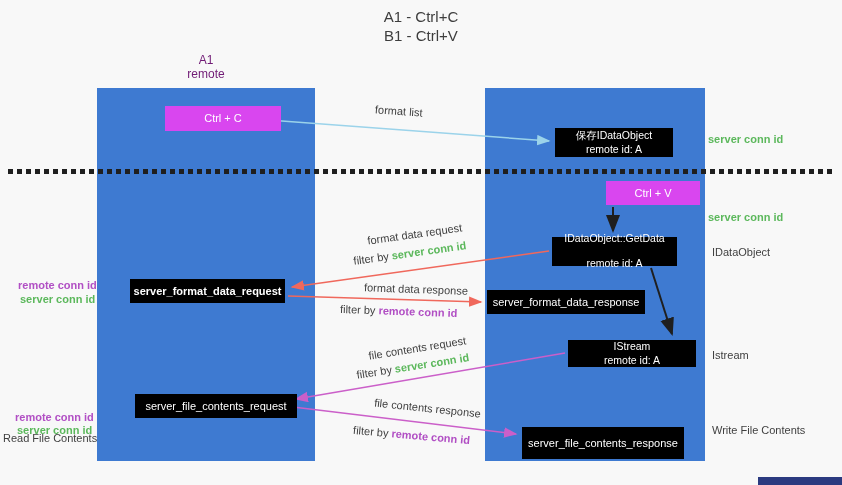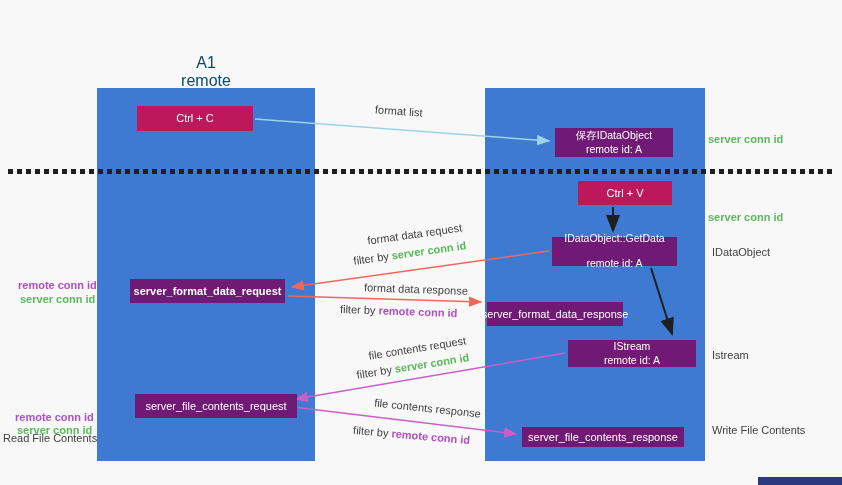--- a/index.html
+++ b/index.html
@@ -7,49 +7,53 @@
     position:relative; width:842px; height:485px; overflow:hidden;
     background:#f8f8f8; font-family:"Liberation Sans", sans-serif;
   }
   .title {
     position:absolute; left:0; top:8px; width:100%;
     text-align:center; font-size:15px; color:#3d3d3d; line-height:1.25;
   }
   .lane { position:absolute; top:88px; height:373px; background:#3e7ad1; }
   .lane-header {
     position:absolute; top:54px; text-align:center;
-    font-size:16px; color:#0c4a6e; line-height:1.15;
+    font-size:12px; color:#701a75; line-height:1.15;
   }
   .node {
     position:absolute; display:flex; flex-direction:column;
     align-items:center; justify-content:center;
     color:#fff; font-size:11px; text-align:center; line-height:1.3;
     white-space:nowrap; z-index:3;
   }
-  .green  { background:#be185d; }
-  .orange { background:#701a75;justify-content:center; }
+  .green  { background:#d946ef;margin-left:28px; }
+  .orange { background:#000000;justify-content:center; }
   .lbl {
     position:absolute; font-size:11px; color:#3f3f3f;
     white-space:nowrap; z-index:4;
   }
   .g { color:#5cb85c; font-weight:bold; }
   .p { color:#b14fc4; font-weight:bold; }
   .dark { color:#3f3f3f; }
   .dotted {
     position:absolute; left:8px; top:169px; width:826px; height:5px; z-index:5;
     background:repeating-linear-gradient(90deg,#1f1f1f 0 5px,transparent 5px 9px);
   }
   .arrows { position:absolute; left:0; top:0; z-index:2; pointer-events:none; }
   .strip { position:absolute; background:#2b3a80; z-index:6; }
 </style>
 </head>
 <body>
 
 <div class="canvas">
 
+  <div class="title">
+    <div>A1 - Ctrl+C</div>
+    <div>B1 - Ctrl+V</div>
+  </div>
 
   <div class="lane-header" style="left:97px;width:218px;">
     <div>A1</div>
     <div>remote</div>
   </div>
   <div class="lane-header" style="left:485px;width:220px;margin-top:43px;">
     <div>B1</div>
     <div>connection</div>
   </div>
 
@@ -95,34 +99,34 @@
 
   <div class="node orange" style="left:552px;top:237px;width:125px;height:29px;font-size:10.5px;gap:11px;">
     <div>IDataObject::GetData</div>
     <div>remote id: A</div>
   </div>
 
   <div class="node orange" style="left:130px;top:279px;width:155px;height:24px;font-weight:bold;">
     <div>server_format_data_request</div>
   </div>
 
-  <div class="node orange" style="left:487px;top:290px;width:136px;height:24px;margin-top:12px;">
+  <div class="node orange" style="left:487px;top:290px;width:158px;height:24px;">
     <div>server_format_data_response</div>
   </div>
 
   <div class="node orange" style="left:568px;top:340px;width:128px;height:27px;font-size:10.5px;">
     <div>IStream</div>
     <div>remote id: A</div>
   </div>
 
   <div class="node orange" style="left:135px;top:394px;width:162px;height:24px;">
     <div>server_file_contents_request</div>
   </div>
 
-  <div class="node orange" style="left:522px;top:427px;width:162px;height:20px;">
+  <div class="node orange" style="left:522px;top:427px;width:162px;height:32px;">
     <div>server_file_contents_response</div>
   </div>
 
   <div class="dotted"></div>
 
   <div class="lbl" style="left:375px;top:105px;transform:rotate(4deg);">format list</div>
 
   <div class="lbl" style="left:367px;top:228px;transform:rotate(-8deg);">format data request</div>
   <div class="lbl" style="left:353px;top:247px;transform:rotate(-8deg);">
     <span class="dark">filter by </span><span class="g">server conn id</span>

